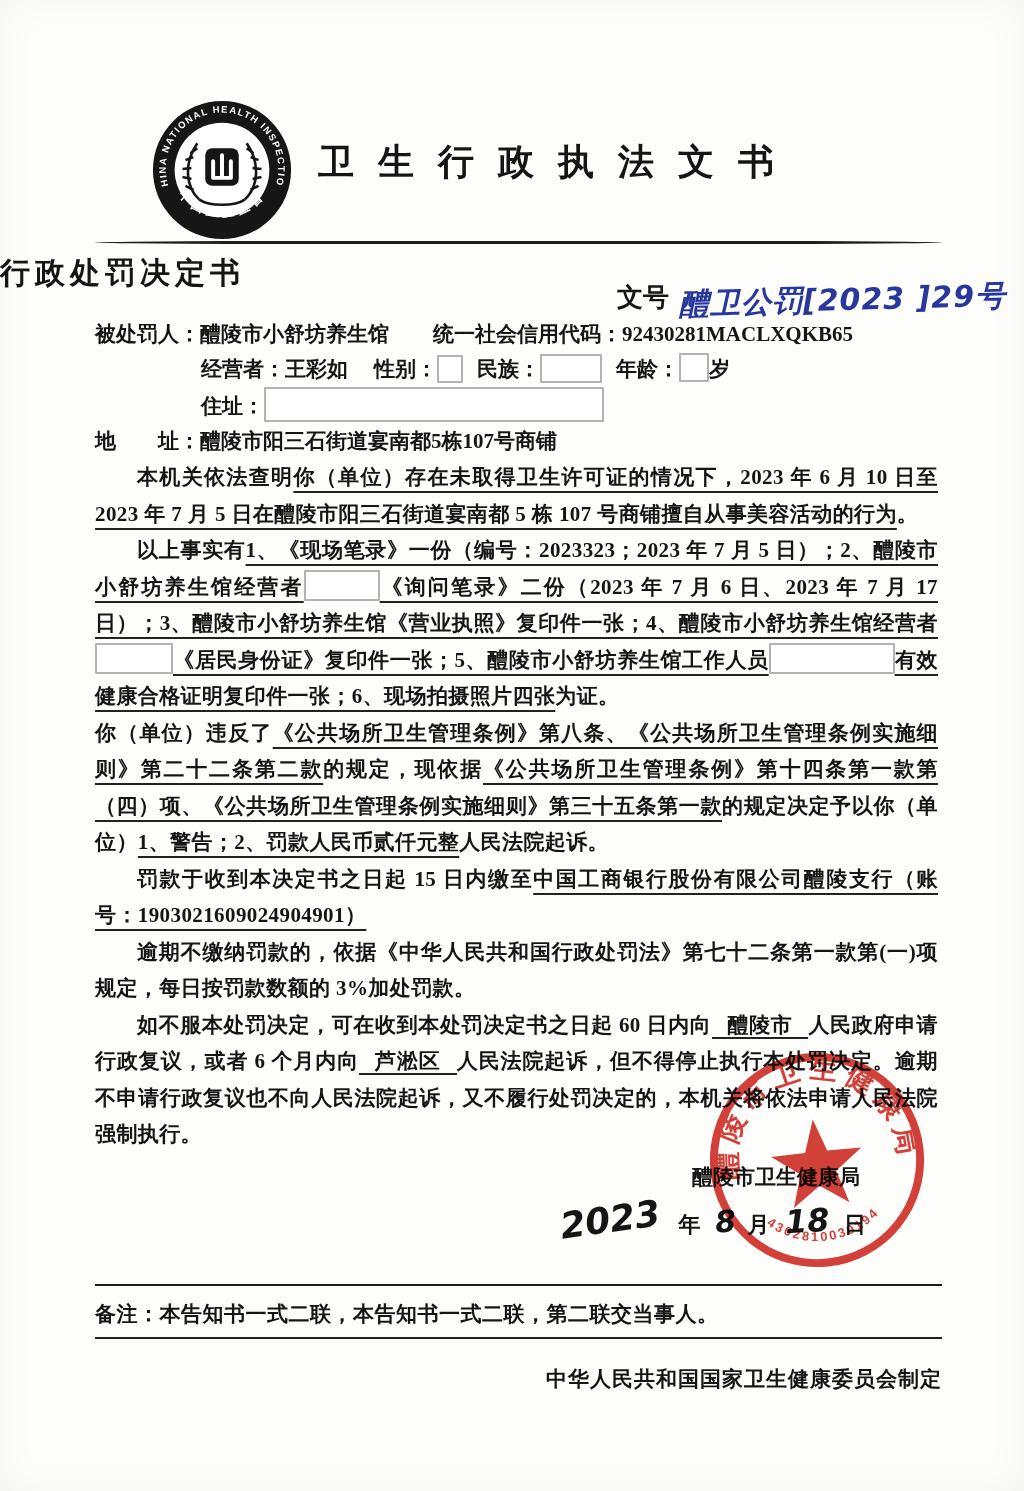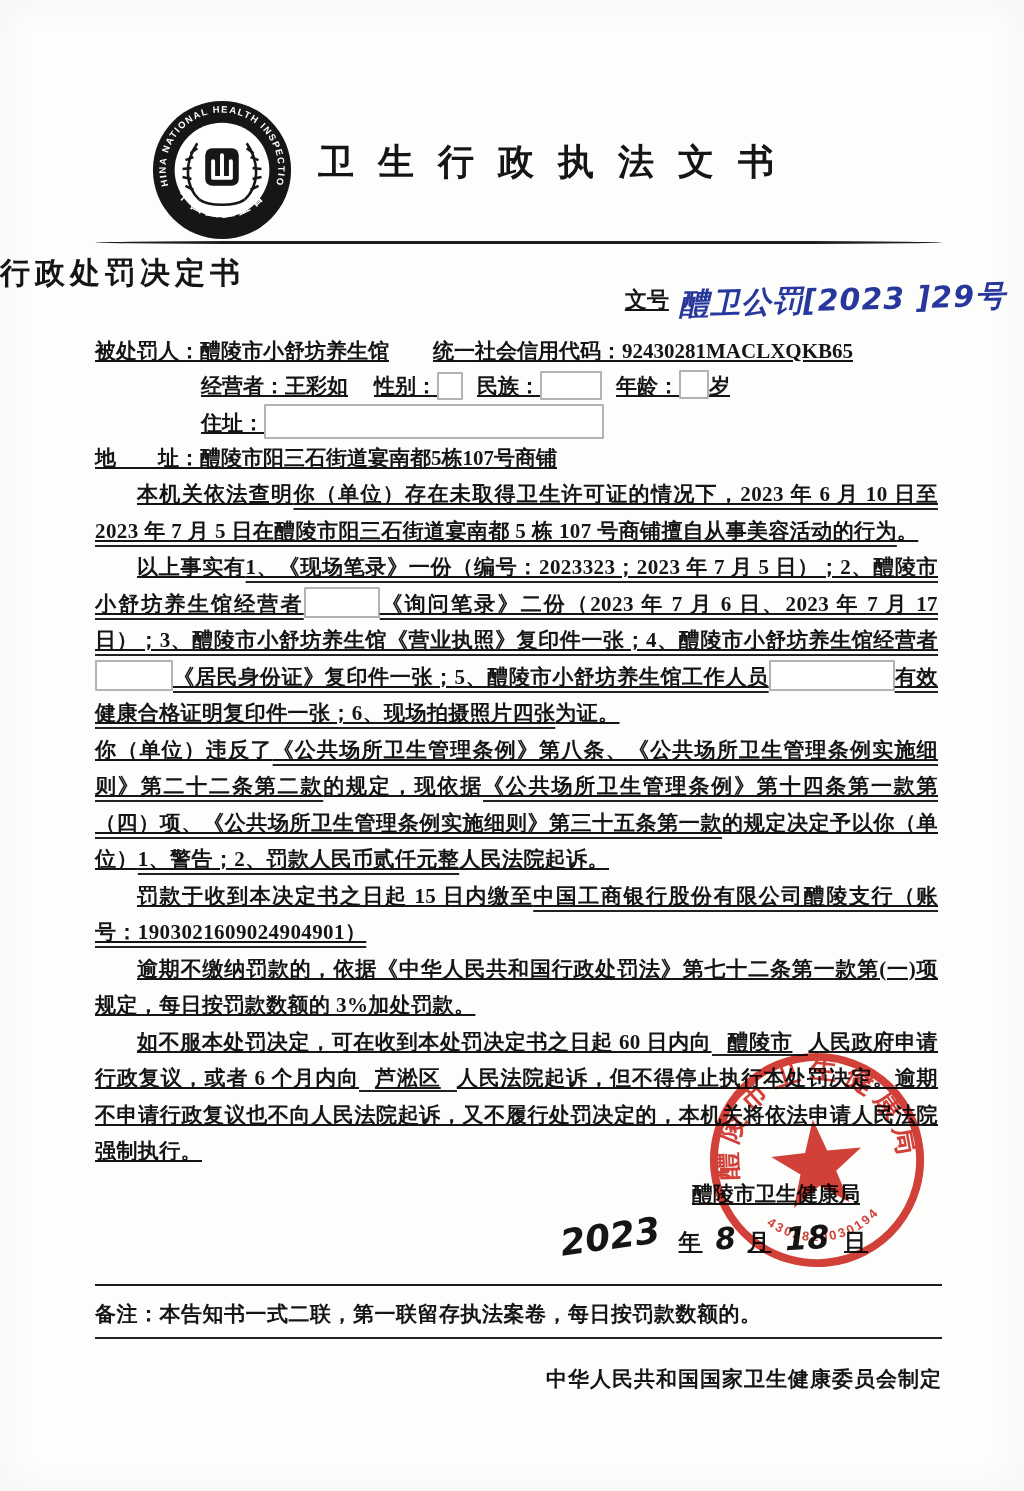--- a/index.html
+++ b/index.html
@@ -14,28 +14,28 @@
   .series-title{
     position:absolute;left:318px;top:138px;width:640px;
     font-size:36px;font-weight:700;letter-spacing:24px;white-space:nowrap;
   }
   .rule1{position:absolute;left:95px;right:82px;top:241px;border-top:3px solid #1d1d1d;border-radius:50%/3px;}
   .doc-title{
     position:absolute;left:0;top:253px;width:100%;text-align:left;
     font-size:30px;font-weight:700;letter-spacing:5px;
   }
   .doc-no{position:absolute;right:18px;top:280px;display:flex;align-items:flex-end;gap:10px;}
-  .doc-no-label{font-size:22px;font-weight:600;padding-bottom:6px;text-decoration:underline;}
+  .doc-no-label{font-size:26px;font-weight:600;padding-bottom:6px;}
   .hand{font-family:"DejaVu Sans",sans-serif;font-style:italic;}
   .doc-no-value{
     font-size:30px;font-weight:700;letter-spacing:1px;
     transform:rotate(-1.5deg);display:inline-block;
   }
   
-  .content{position:absolute;left:95px;right:86px;top:334px;font-size:21px;font-weight:600;text-decoration:underline;}
+  .content{position:absolute;left:95px;right:86px;top:317px;font-size:21px;font-weight:600;}
   .frow{line-height:35px;white-space:nowrap;}
   .frow.indent{padding-left:106px;}
   .frow .gap-lg{display:inline-block;width:44px;}
   .frow .gap-md{display:inline-block;width:26px;}
   .frow .gap-sm{display:inline-block;width:14px;}
   .fbox{
     display:inline-block;background:#fff;border:2px solid #b3b3b3;
     vertical-align:-7px;border-radius:1px;
   }
   .bx-gender{width:22px;height:24px;}
@@ -173,17 +173,17 @@
     <text font-size="28" font-weight="bold" fill="#cf3128" letter-spacing="7">
       <textPath href="#sealTop" startOffset="50%" text-anchor="middle">醴陵市卫生健康局</textPath>
     </text>
     <text font-size="13" font-weight="bold" fill="#cf3128" letter-spacing="2.5" font-family="Liberation Sans, sans-serif">
       <textPath href="#sealBottom" startOffset="50%" text-anchor="middle">4302810030194</textPath>
     </text>
   </svg>
 
   <div class="footer">
     <div class="rule2"></div>
-    <span class="note">备注：本告知书一式二联，第一联留存执法案卷，每日按罚款数额的。</span>
+    <span class="note">备注：本告知书一式二联，本告知书一式二联，第二联交当事人。</span>
     <div class="issuer">中华人民共和国国家卫生健康委员会制定</div>
   </div>
 
 </div>
 
 </body></html>

